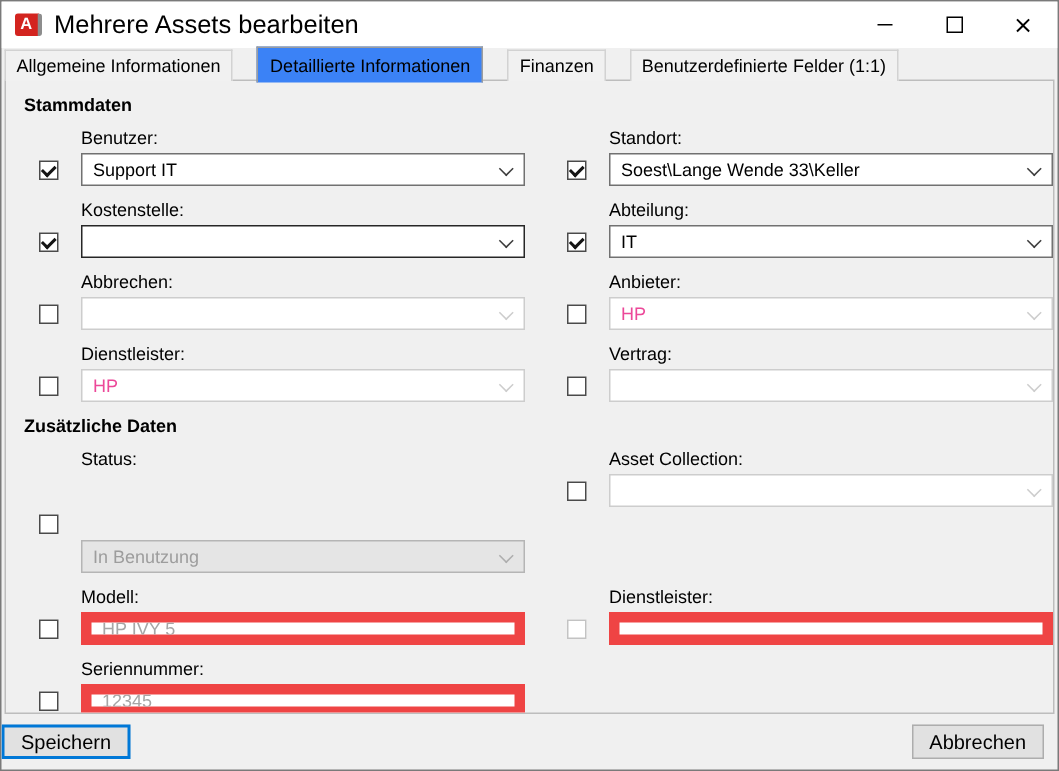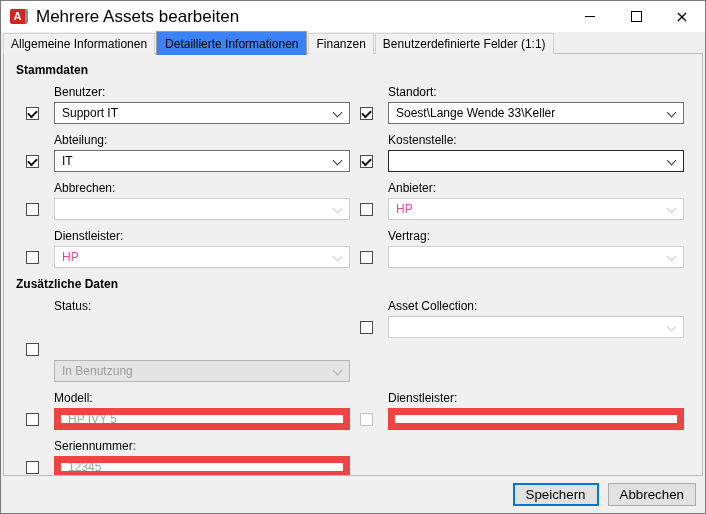--- a/index.html
+++ b/index.html
@@ -20,34 +20,34 @@
   .title-text { margin-left:8px; font-size:17px; white-space:nowrap; }
   .win-controls { margin-left:auto; display:flex; height:100%; }
   .win-btn { width:46px; height:100%; display:flex; align-items:center; justify-content:center; }
   .glyph-minimize { width:10px; height:1px; background:#000; }
   .glyph-maximize { width:9px; height:9px; border:1px solid #000; box-sizing:content-box; }
   .glyph-close { font-size:16px; line-height:1; color:#000; font-family:"DejaVu Sans", sans-serif; }
   
   .tabstrip { flex:0 0 auto; height:22px; display:flex; align-items:flex-end; padding-left:2px; position:relative; z-index:2; }
   .tab {
     background:#f1f1f1; border:1px solid #d2d2d2; border-bottom:none;
-    padding:3px 7px 3px; margin-right:1px; white-space:nowrap; box-sizing:border-box;
+    padding:3px 7px 3px; margin-right:16px; white-space:nowrap; box-sizing:border-box;
   }
   .tab.active {
     background:#3b82f6; border-color:#9d9d9d; padding:5px 8px 4px;
     position:relative; z-index:3; margin-bottom:-1px;
   }
   
   .page {
     flex:1 1 auto; margin:0 2px; margin-top:-1px; position:relative; z-index:1;
     border:1px solid #bdbdbd; background:#f0f0f0;
     padding:7px 11px 0 22px; box-sizing:border-box; overflow:hidden;
   }
   .sec-title { font-weight:bold; margin:2px 0 8px -10px; }
-  .field-row { display:flex; gap:10px; margin-bottom:9px; }
+  .field-row { display:flex; gap:28px; margin-bottom:9px; }
   .cell { width:324px; flex:0 0 auto; }
   .flabel { margin-left:28px; margin-bottom:3px; line-height:14px; white-space:nowrap; }
   .ctrl-row { display:flex; align-items:center; }
   .cb {
     width:13px; height:13px; box-sizing:border-box; flex:0 0 auto;
     border:1px solid #4a4a4a; background:#fff; margin-right:15px; position:relative;
   }
   .cb.disabled { border-color:#c3c3c3; }
   .cb.checked::after {
     content:""; position:absolute; left:1px; top:2px; width:7px; height:4px;
@@ -63,21 +63,21 @@
     content:""; position:absolute; left:1px; top:0; width:6px; height:6px;
     border-right:1px solid #3c3c3c; border-bottom:1px solid #3c3c3c; transform:rotate(45deg);
   }
   .combo.disabled { border-color:#cdcdcd; color:#ec4899; }
   .combo.disabled .chev::before { border-color:#cdcdcd; }
   .combo.focused { border-color:#262626; }
   .combo.filled { background:#e5e5e5; border-color:#b5b5b5; color:#9d9d9d;margin-top:44px; }
   .combo.filled .chev::before { border-color:#aeaeae; }
   .textbox { border:7px solid #ef4444; color:#a6a6a6; }
   
-  .footer { flex:0 0 auto; height:37px; display:flex; align-items:center; justify-content:flex-end; gap:9px; padding-right:9px; }
+  .footer { flex:0 0 auto; height:37px; display:flex; align-items:center; justify-content:space-between; gap:9px; padding-right:9px; }
   .btn {
     height:23px; min-width:70px; padding:0 11px; box-sizing:border-box;
     background:#e1e1e1; border:1px solid #adadad;
     display:flex; align-items:center; justify-content:center; white-space:nowrap;
   }
   .btn.default { border:2px solid #0078d7; }
 </style>
 </head>
 <body>
 
@@ -125,35 +125,35 @@
             <span class="cb checked"></span>
             <div class="control combo">
               <span class="val">Soest\Lange Wende 33\Keller</span>
               <span class="chev"></span>
             </div>
           </div>
         </div>
       </div>
       <div class="field-row">
         <div class="cell">
+          <div class="flabel">Kostenstelle:</div>
+          <div class="ctrl-row">
+            <span class="cb checked"></span>
+            <div class="control combo focused">
+              <span class="val"></span>
+              <span class="chev"></span>
+            </div>
+          </div>
+        </div>
+        <div class="cell">
           <div class="flabel">Abteilung:</div>
           <div class="ctrl-row">
             <span class="cb checked"></span>
             <div class="control combo">
               <span class="val">IT</span>
-              <span class="chev"></span>
-            </div>
-          </div>
-        </div>
-        <div class="cell">
-          <div class="flabel">Kostenstelle:</div>
-          <div class="ctrl-row">
-            <span class="cb checked"></span>
-            <div class="control combo focused">
-              <span class="val"></span>
               <span class="chev"></span>
             </div>
           </div>
         </div>
       </div>
       <div class="field-row">
         <div class="cell">
           <div class="flabel">Abbrechen:</div>
           <div class="ctrl-row">
             <span class="cb"></span>

